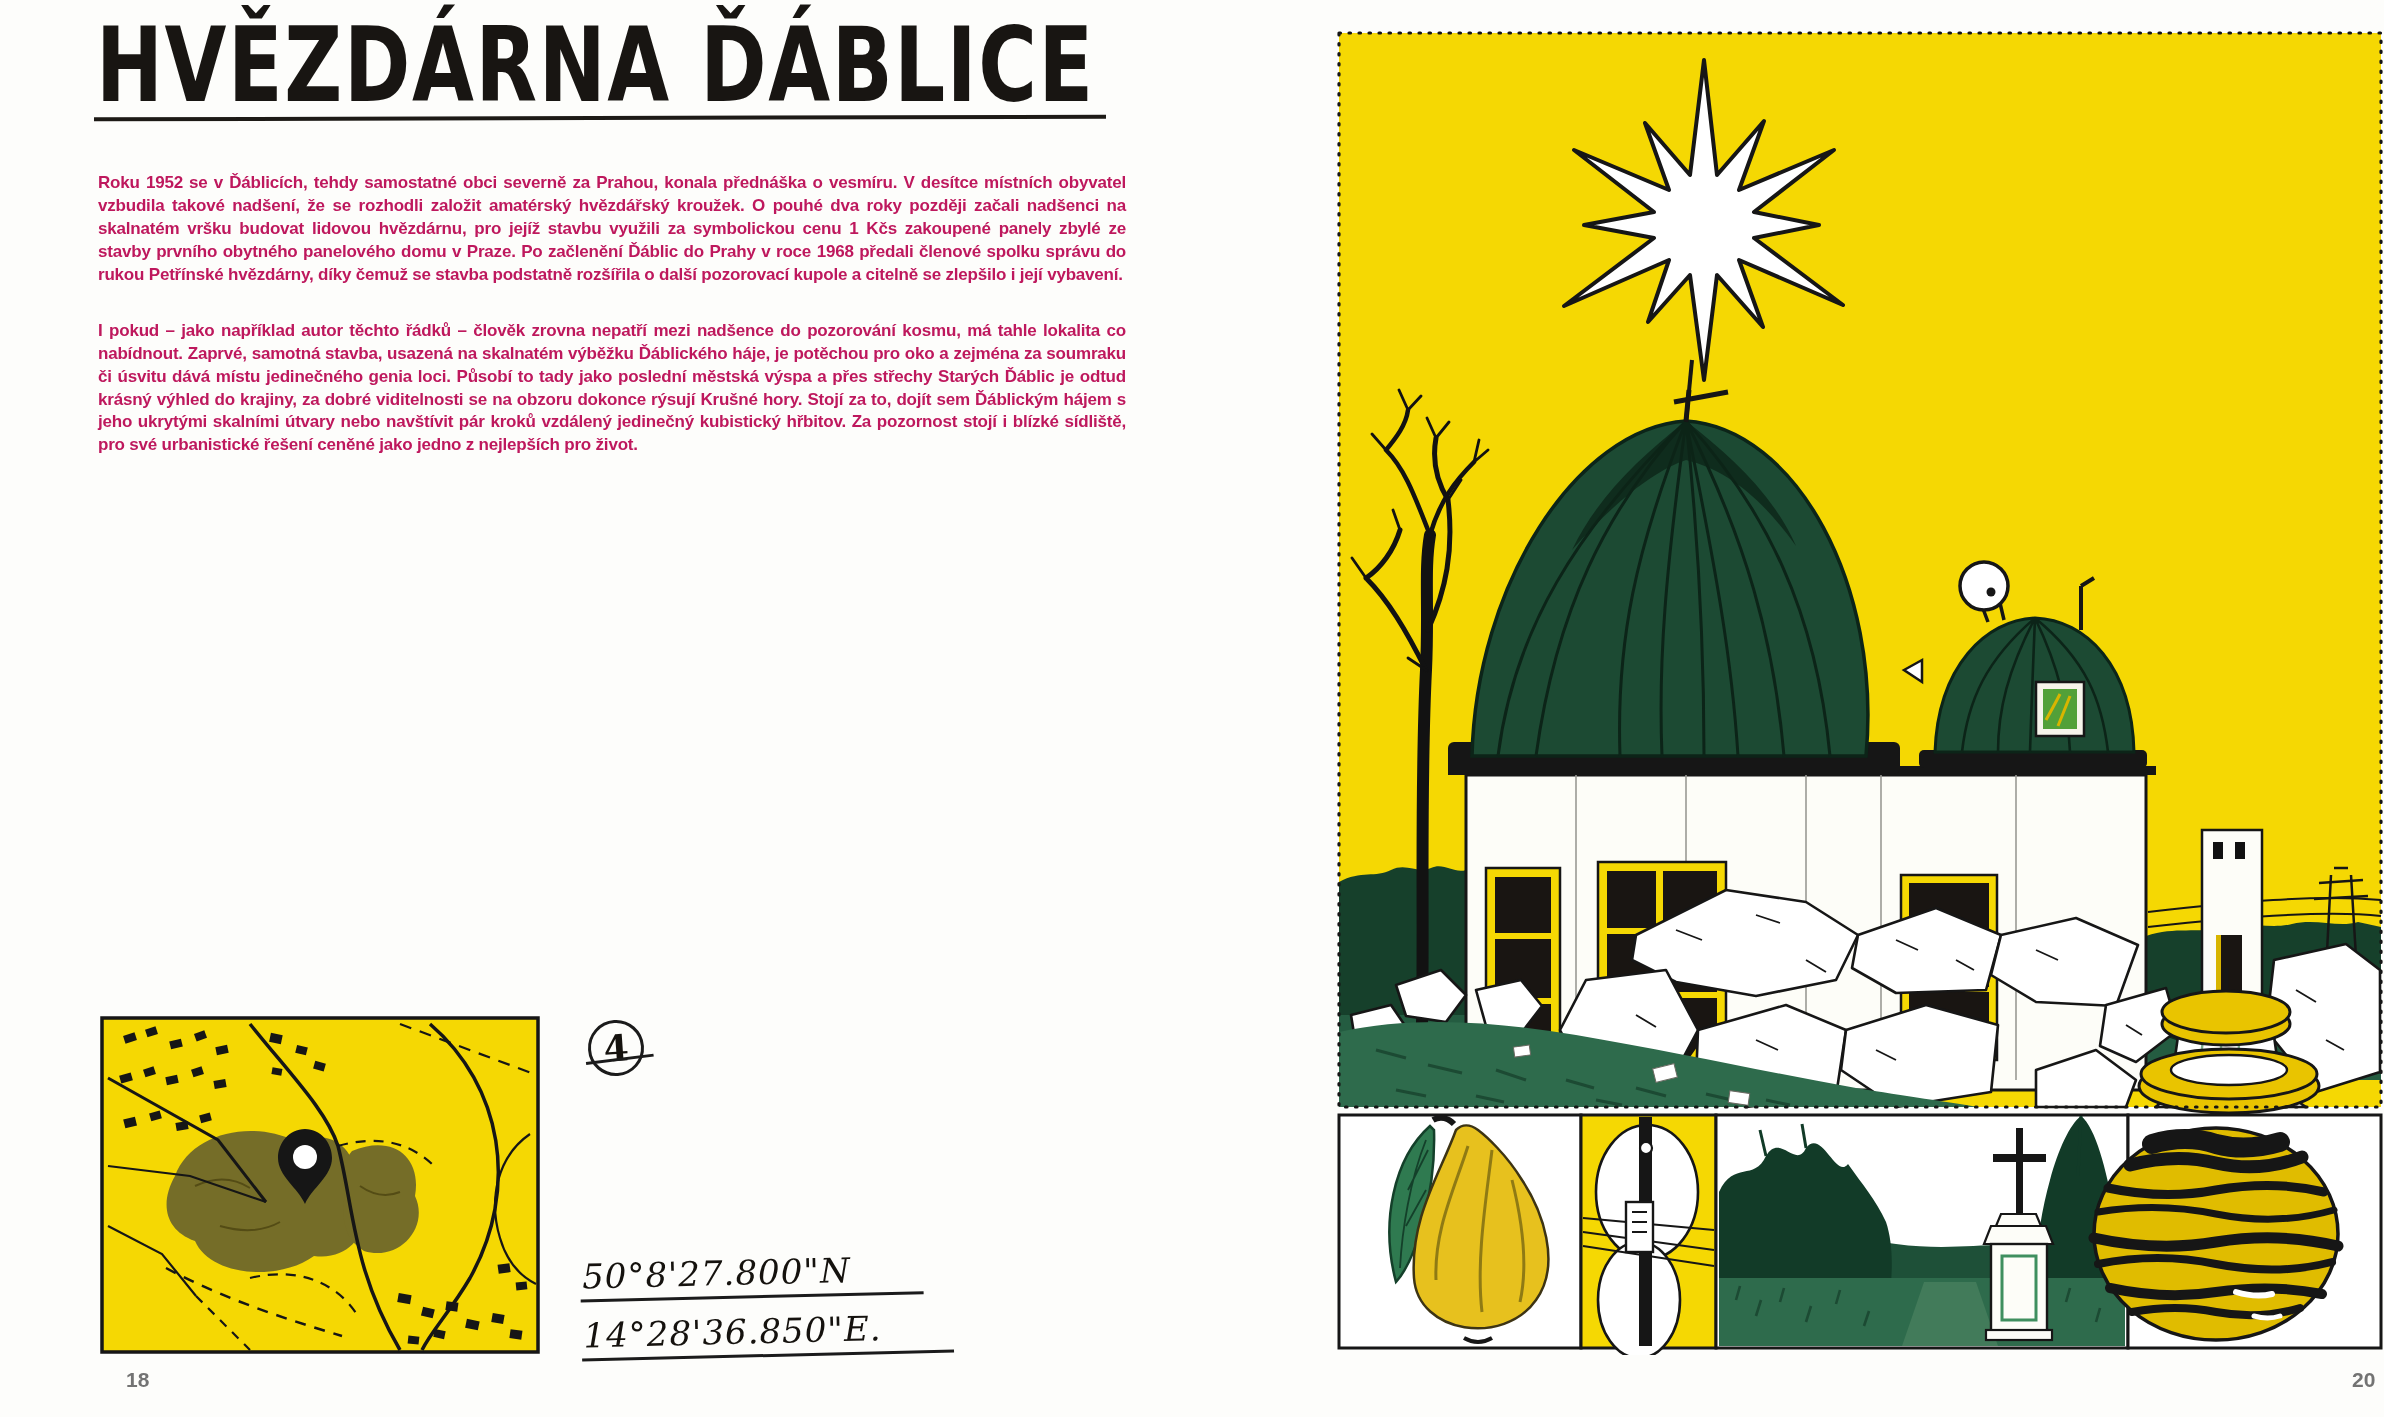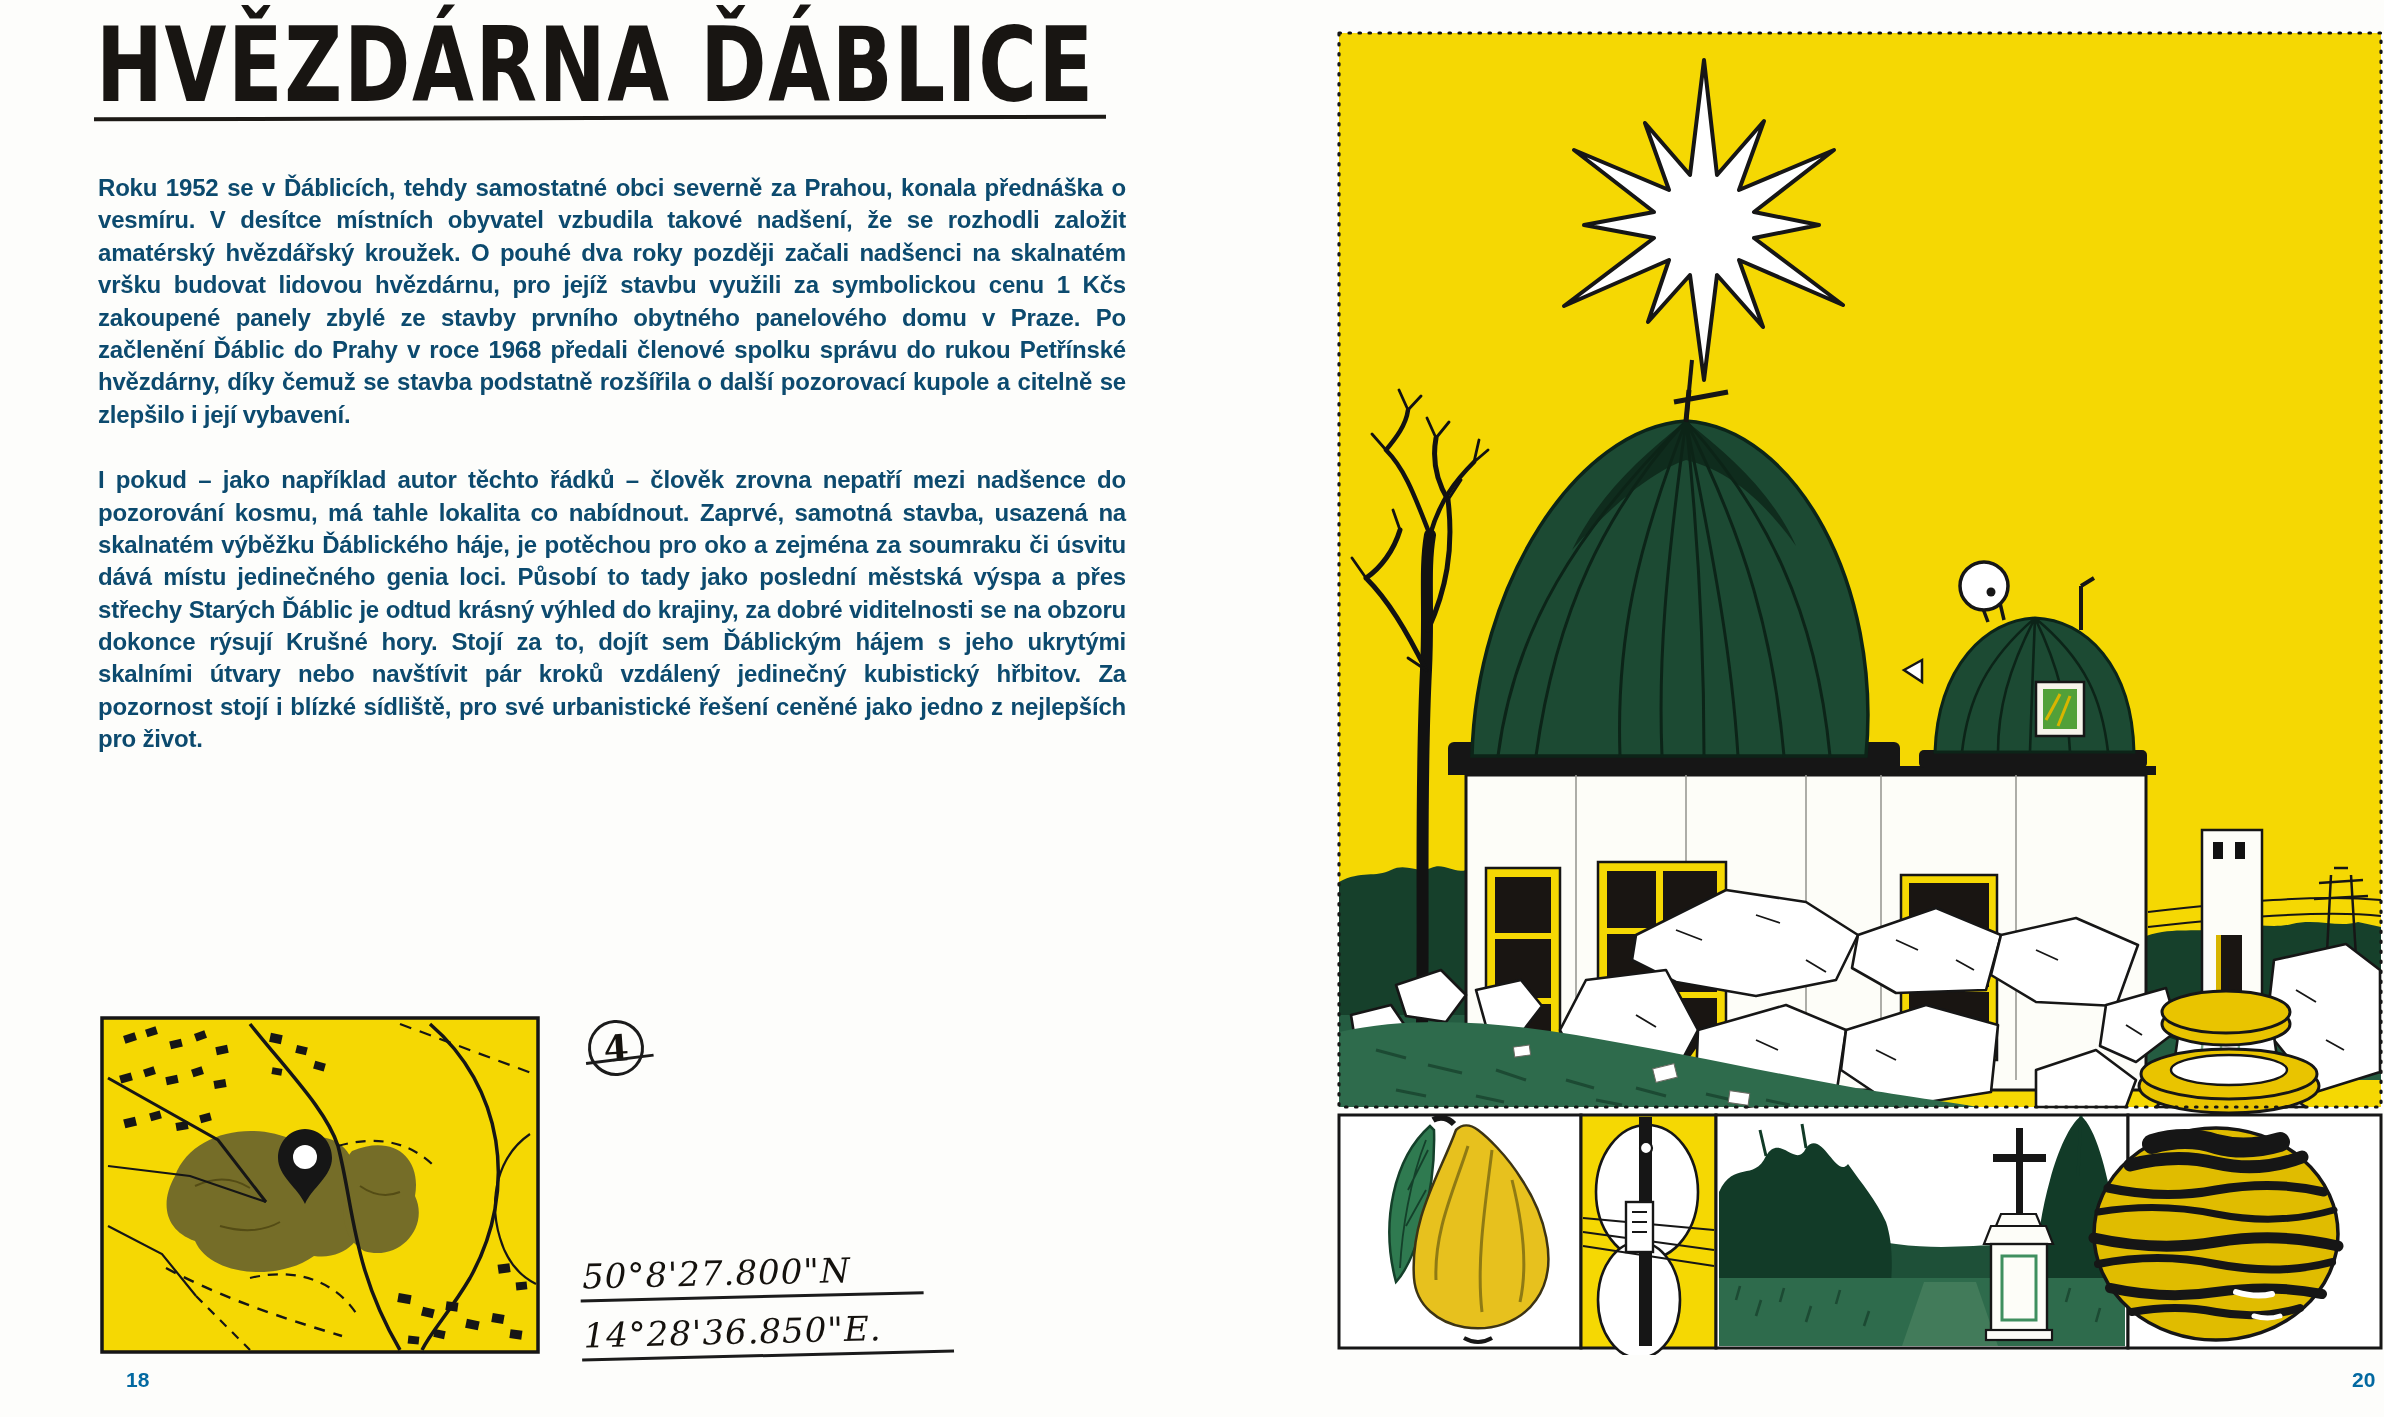--- a/index.html
+++ b/index.html
@@ -7,36 +7,36 @@
               font-family:"Liberation Sans", sans-serif; color:#1b1b1b; }
   .spread { position:relative; width:2384px; height:1417px; background:#fdfdfb;margin-left:36px; }
 
   
   .title { position:absolute; left:60px; top:14px; font-family:"DejaVu Sans", sans-serif;
            font-weight:bold; font-size:100px; line-height:1.0; letter-spacing:2px;
            color:#181512; transform:scale(0.80,1.04); transform-origin:0 0; white-space:nowrap; }
   .title-underline { position:absolute; left:58px; top:116px; width:1012px; height:4px;
            background:#1d1a16; transform:rotate(-0.15deg); }
   .copy { position:absolute; left:62px; top:172px; width:1028px; }
-  .copy p { font-size:24px; line-height:1.35; font-weight:bold; text-align:justify;
-            letter-spacing:-0.2px; color:#0c4a6e; margin-bottom:33px; }
+  .copy p { font-size:17px; line-height:1.35; font-weight:bold; text-align:justify;
+            letter-spacing:-0.2px; color:#be185d; margin-bottom:33px; }
   .map-svg { position:absolute; left:64px; top:1016px; width:440px; height:338px; }
   .fig-badge { position:absolute; left:552px; top:1020px; width:56px; height:56px;
            border:3.5px solid #1b1b1b; border-radius:50%;
            display:flex; align-items:center; justify-content:center;
            font-family:"DejaVu Serif", serif; font-weight:bold; font-size:36px; color:#15120e;
            transform:rotate(-4deg); }
   .fig-badge::after { content:""; position:absolute; left:-6px; right:-12px; bottom:13px;
            height:2.5px; background:#1b1b1b; transform:rotate(-3deg); }
   .coords { position:absolute; left:545px; top:1252px; transform:rotate(-1.4deg);
            font-family:"DejaVu Serif", serif; font-style:italic; font-size:34px; color:#15120e;
            letter-spacing:1px; }
   .coord-line { width:max-content; padding:0 72px 3px 2px; margin-bottom:13px;
            border-bottom:3px solid #1b1b1b; }
-  .pagenum { position:absolute; top:1368px; font-size:21px; font-weight:bold; color:#0369a1; }
+  .pagenum { position:absolute; top:1368px; font-size:21px; font-weight:bold; color:#737373; }
   .pagenum.pn-left { left:90px; }
   .pagenum.pn-right { left:2316px; }
 
   
   .illo { position:absolute; left:1300px; top:30px; width:1048px; height:1325px; }
 </style>
 </head>
 <body>
 
 <div class="spread">

